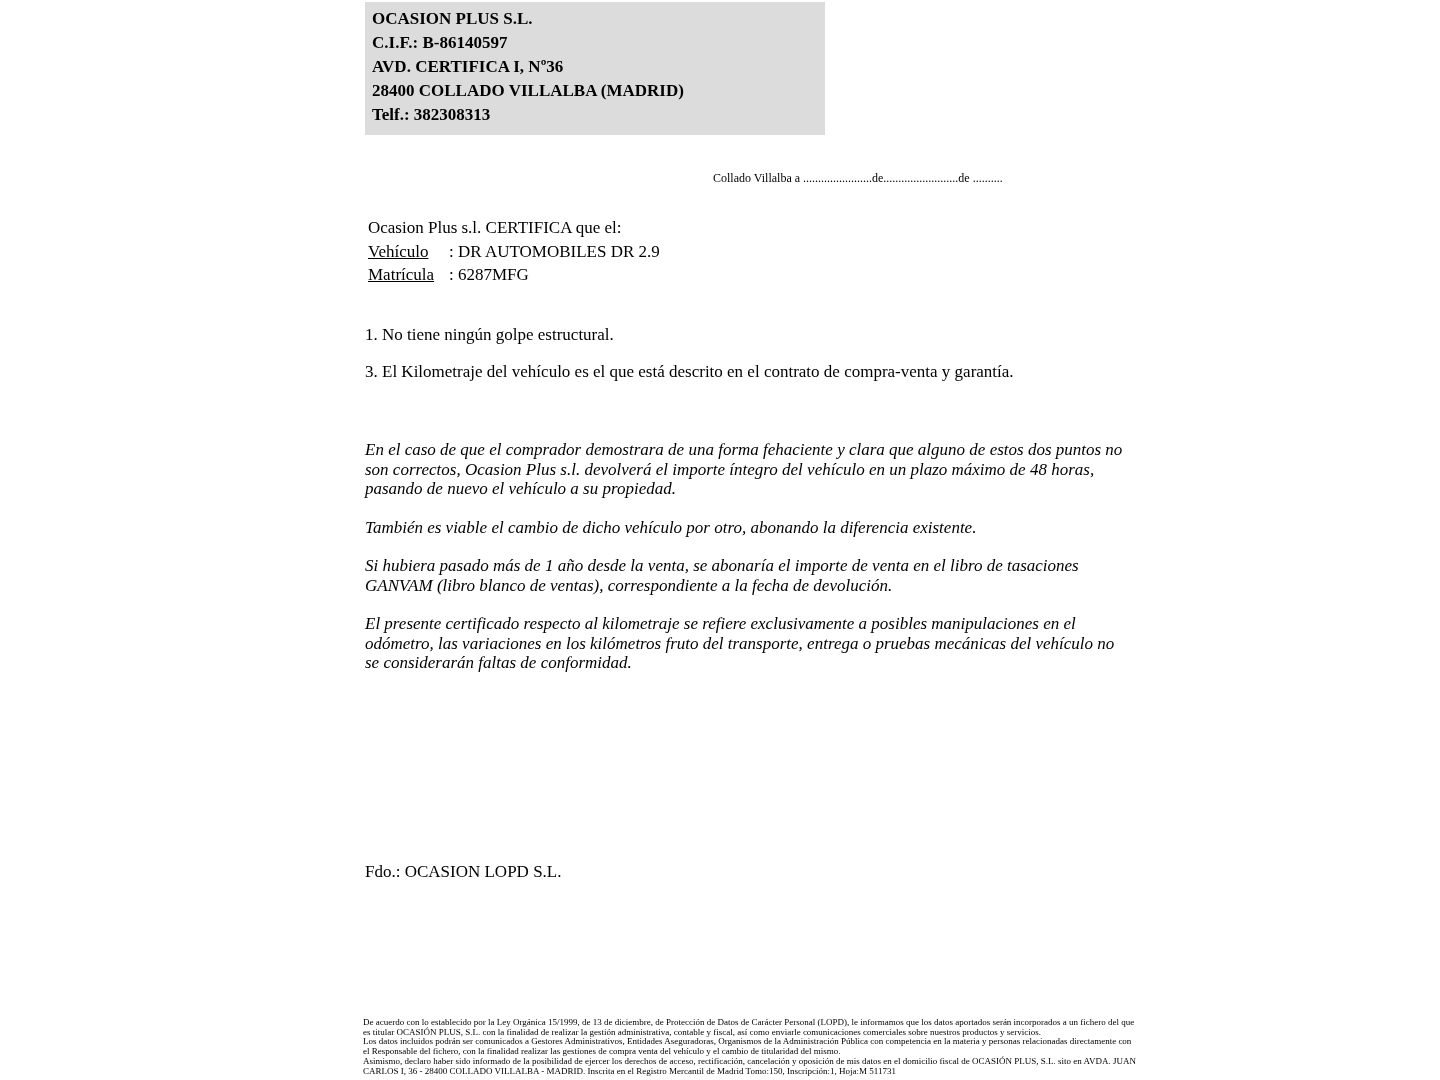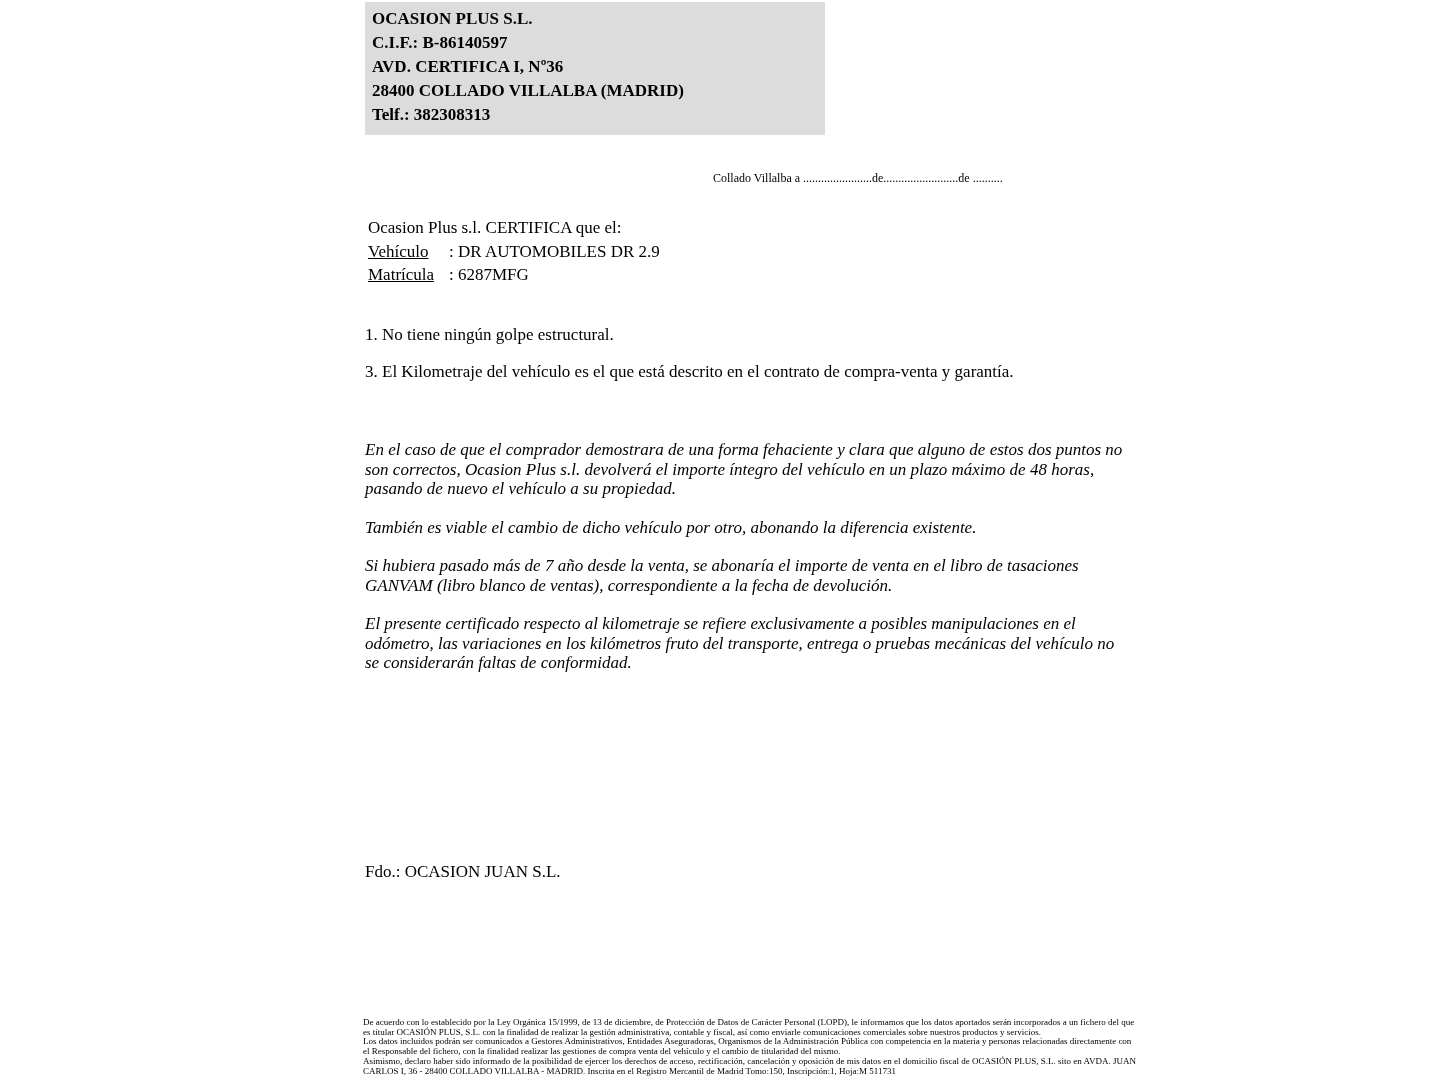--- a/index.html
+++ b/index.html
@@ -122,25 +122,25 @@
     <div><span class="cert-label"><u>Vehículo</u></span><span>: DR AUTOMOBILES DR 2.9</span></div>
     <div><span class="cert-label"><u>Matrícula</u></span><span>: 6287MFG</span></div>
   </div>
 
   <div class="point-1">1. No tiene ningún golpe estructural.</div>
   <div class="point-2">3. El Kilometraje del vehículo es el que está descrito en el contrato de compra-venta y garantía.</div>
 
   <div class="body-text">
     <p>En el caso de que el comprador demostrara de una forma fehaciente y clara que alguno de estos dos puntos no son correctos, Ocasion Plus s.l. devolverá el importe íntegro del vehículo en un plazo máximo de 48 horas, pasando de nuevo el vehículo a su propiedad.</p>
     <p>También es viable el cambio de dicho vehículo por otro, abonando la diferencia existente.</p>
-    <p>Si hubiera pasado más de 7 año desde la venta, se abonaría el importe de venta en el libro de tasaciones GANVAM (libro blanco de ventas), correspondiente a la fecha de devolución.</p>
+    <p>Si hubiera pasado más de 1 año desde la venta, se abonaría el importe de venta en el libro de tasaciones GANVAM (libro blanco de ventas), correspondiente a la fecha de devolución.</p>
     <p>El presente certificado respecto al kilometraje se refiere exclusivamente a posibles manipulaciones en el odómetro, las variaciones en los kilómetros fruto del transporte, entrega o pruebas mecánicas del vehículo no se considerarán faltas de conformidad.</p>
   </div>
 
-  <div class="signature">Fdo.: OCASION JUAN S.L.</div>
+  <div class="signature">Fdo.: OCASION LOPD S.L.</div>
 
   <div class="footer">
     <p>De acuerdo con lo establecido por la Ley Orgánica 15/1999, de 13 de diciembre, de Protección de Datos de Carácter Personal (LOPD), le informamos que los datos aportados serán incorporados a un fichero del que es titular OCASIÓN PLUS, S.L. con la finalidad de realizar la gestión administrativa, contable y fiscal, así como enviarle comunicaciones comerciales sobre nuestros productos y servicios.</p>
     <p>Los datos incluidos podrán ser comunicados a Gestores Administrativos, Entidades Aseguradoras, Organismos de la Administración Pública con competencia en la materia y personas relacionadas directamente con el Responsable del fichero, con la finalidad realizar las gestiones de compra venta del vehículo y el cambio de titularidad del mismo.</p>
     <p>Asimismo, declaro haber sido informado de la posibilidad de ejercer los derechos de acceso, rectificación, cancelación y oposición de mis datos en el domicilio fiscal de OCASIÓN PLUS, S.L. sito en AVDA. JUAN CARLOS I, 36 - 28400 COLLADO VILLALBA - MADRID. Inscrita en el Registro Mercantil de Madrid Tomo:150, Inscripción:1, Hoja:M 511731</p>
   </div>
 
 </div>
 
 </body></html>

